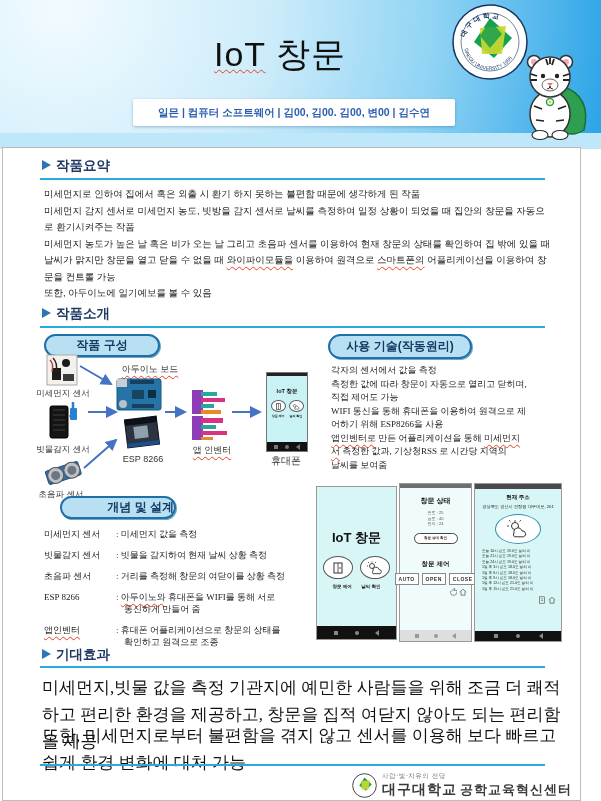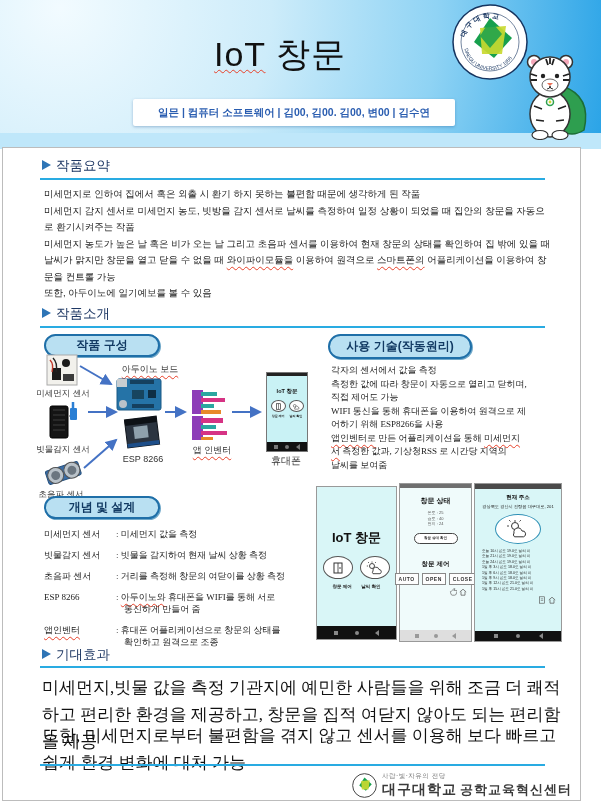--- a/index.html
+++ b/index.html
@@ -11,21 +11,21 @@
        background:radial-gradient(circle at 10% 6%, #f2fbff 0%, #cdecfa 38%, #8fd3f4 68%, #2ba4e7 100%);}
   #hdr-strip{left:0;top:133px;width:601px;height:16px;background:#bfe7fa;}
   #title{left:140px;top:32px;width:280px;text-align:center;font-size:34px;color:#111;letter-spacing:1px;}
   .wavy{text-decoration:underline;text-decoration-style:wavy;text-decoration-color:#e8412a;
         text-decoration-thickness:1px;text-underline-offset:3px;}
   #authorbar{left:133px;top:99px;width:322px;height:27px;background:#fff;border-radius:2px;
              box-shadow:0 1px 3px rgba(30,80,140,.35);}
   #authorbar span{display:block;text-align:center;line-height:27px;font-size:10.5px;font-weight:bold;color:#2a5db0;}
   
   #frame{left:2px;top:147px;width:577px;height:652px;border:1px solid #bcbcbc;background:#fff;}
-  .sec-h{font-size:13.5px;font-weight:normal;color:#1f3864;}
+  .sec-h{font-size:13.5px;font-weight:bold;color:#1f3864;}
   .sec-arrow{display:inline-block;width:0;height:0;border-left:9px solid #2e75b6;
              border-top:5px solid transparent;border-bottom:5px solid transparent;margin-right:5px;}
   .rule{height:2px;background:#29abe2;}
   .pill{border:2px solid #1f6fa8;background:#b9e0f2;border-radius:14px;color:#123a63;
         font-weight:bold;text-align:center;box-shadow:1px 1px 0 #6fa8c9;}
   .body-txt{font-size:9.5px;line-height:16.5px;color:#222;}
   .serif{font-family:"Liberation Serif", serif;}
   .lbl{font-size:8.5px;color:#333;text-align:center;}
   .term{display:inline-block;width:72px;}
   .concept-line{font-size:9px;color:#222;margin-bottom:9px;line-height:12px;}
@@ -240,21 +240,21 @@
     </defs>
     <g stroke="#4472c4" stroke-width="2" marker-end="url(#ah)">
       <line x1="80" y1="366" x2="111" y2="384"></line>
       <line x1="88" y1="412" x2="116" y2="412"></line>
       <line x1="84" y1="468" x2="116" y2="440"></line>
       <line x1="165" y1="412" x2="185" y2="412"></line>
       <line x1="232" y1="412" x2="260" y2="412"></line>
     </g>
   </svg>
 
-  <div class="abs pill" style="left:44px;top:496px;width:112px;height:19px;font-size:12px;line-height:19px;"><span>개념 및 설계</span></div>
+  <div class="abs pill" style="left:60px;top:496px;width:112px;height:19px;font-size:12px;line-height:19px;text-align:right;"><span>개념 및 설계</span></div>
   <div class="abs serif" style="left:44px;top:528px;width:278px;">
     <div class="concept-line"><span class="term">미세먼지 센서</span><span>: 미세먼지 값을 측정</span></div>
     <div class="concept-line"><span class="term">빗물감지 센서</span><span>: 빗물을 감지하여 현재 날씨 상황 측정</span></div>
     <div class="concept-line"><span class="term">초음파 센서</span><span>: 거리를 측정해 창문의 여닫이를 상황 측정</span></div>
     <div class="concept-line"><span class="term">ESP 8266</span><span>: </span><span class="wavy">아두이노와</span><span> 휴대폰을 WIFI를 통해 서로</span>
       <div style="margin-left:80px;">통신하게 만들어 줌</div></div>
     <div class="concept-line"><span class="term wavy">앱인벤터</span><span>: 휴대폰 어플리케이션으로 창문의 상태를</span>
       <div style="margin-left:80px;">확인하고 원격으로 조종</div></div>
   </div>
 

